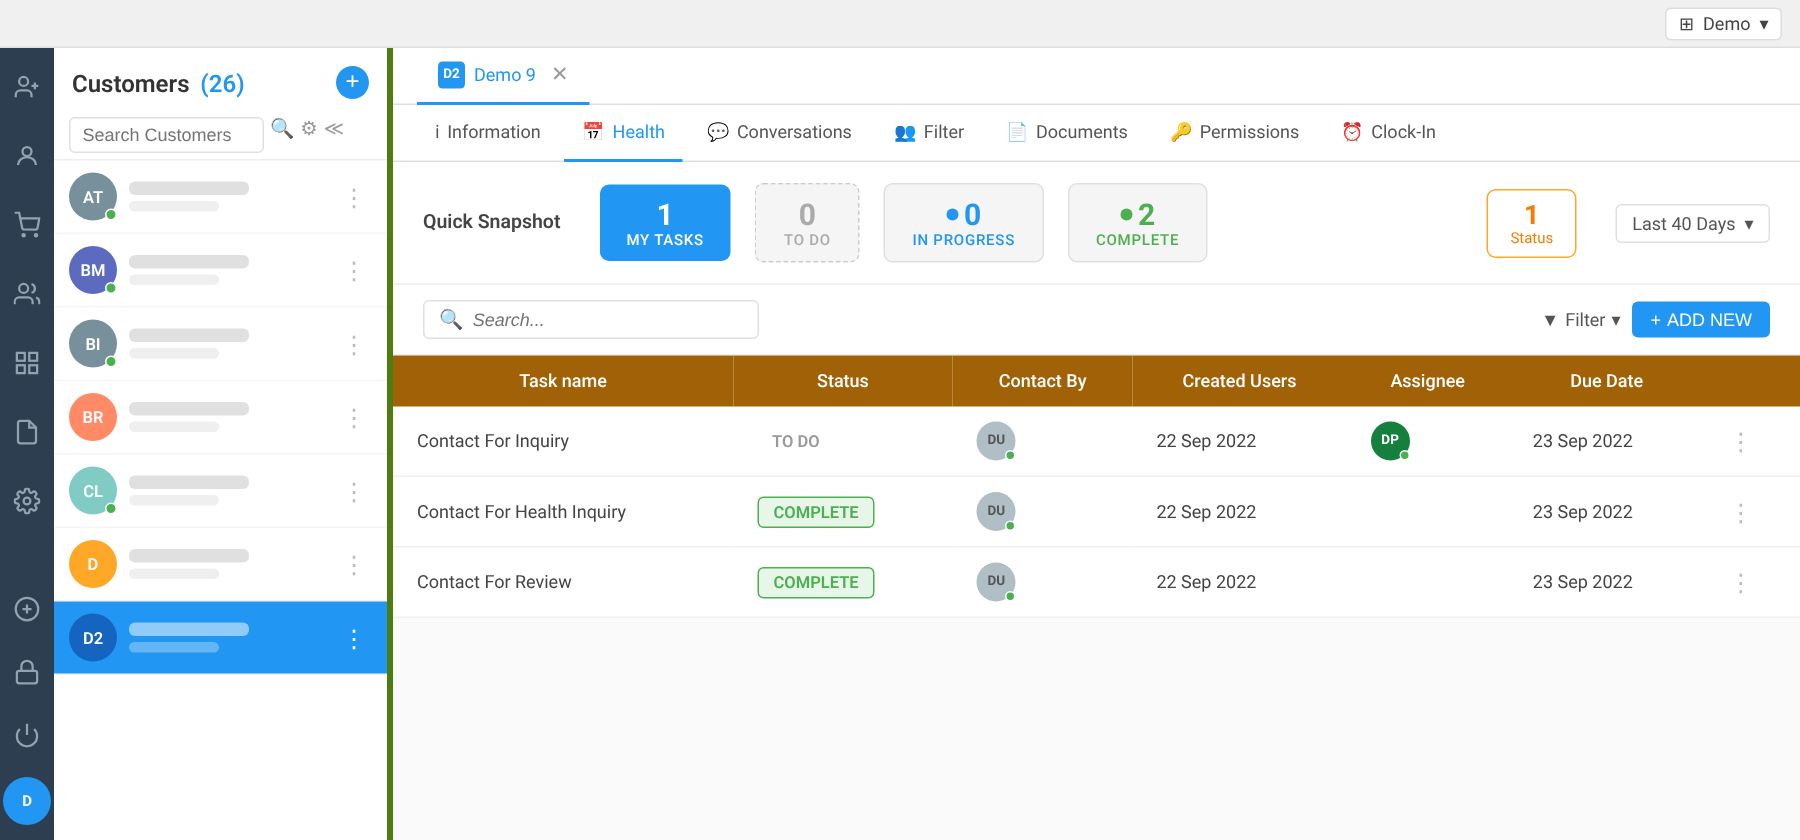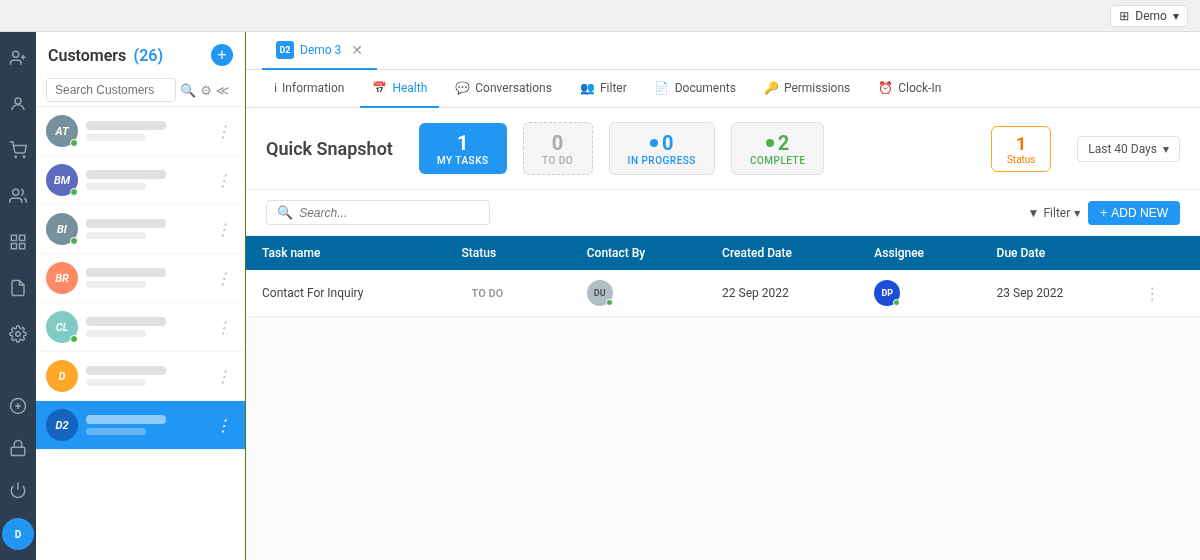--- a/index.html
+++ b/index.html
@@ -8,28 +8,28 @@
     
     .topbar { position: absolute; top: 0; left: 0; right: 0; height: 32px; background: #f0f0f0; border-bottom: 1px solid #ddd; display: flex; align-items: center; justify-content: flex-end; padding: 0 12px; z-index: 10; }
     .topbar-demo { display: flex; align-items: center; gap: 6px; font-size: 12px; color: #444; background: white; border: 1px solid #ddd; border-radius: 4px; padding: 3px 8px; cursor: pointer; }
 
     
     .leftnav { width: 36px; background: #2c3e50; display: flex; flex-direction: column; align-items: center; padding-top: 44px; gap: 18px; flex-shrink: 0; }
     .leftnav-icon { color: #8fa3b1; font-size: 16px; cursor: pointer; width: 28px; height: 28px; display: flex; align-items: center; justify-content: center; border-radius: 4px; }
     .leftnav-bottom { margin-top: auto; margin-bottom: 10px; display: flex; flex-direction: column; gap: 14px; align-items: center; }
 
     
-    .customer-sidebar { width: 210px; background: white; border-right: 1px solid #4d7c0f; display: flex; flex-direction: column; padding-top: 32px; flex-shrink: 0; }
+    .customer-sidebar { width: 226px; background: white; border-right: 4px solid #4d7c0f; display: flex; flex-direction: column; padding-top: 32px; flex-shrink: 0; }
     .sidebar-header { display: flex; align-items: center; justify-content: space-between; padding: 12px 12px 8px; }
     .add-btn { background: #2196f3; color: white; border: none; border-radius: 50%; width: 22px; height: 22px; font-size: 16px; cursor: pointer; display: flex; align-items: center; justify-content: center; line-height: 1; }
-    .search-bar { display: flex; align-items: center; padding: 4px 10px; border-bottom: 1px solid #eee; }
+    .search-bar { display: flex; align-items: flex-start; padding: 4px 10px; border-bottom: 1px solid #eee; }
     .search-input { border: 1px solid #e0e0e0; border-radius: 4px; padding: 4px 8px; font-size: 12px; width: 130px; outline: none; }
     .search-icons { display: flex; gap: 4px; margin-left: 4px; color: #999; font-size: 13px; }
 
-    .customer-list { flex: 1; overflow-y: auto; font-style: italic; }
+    .customer-list { flex: 1; overflow-y: auto; }
     .customer-item { display: flex; align-items: center; padding: 8px 10px; cursor: pointer; border-bottom: 1px solid #f5f5f5; position: relative; }
     .customer-item.active { background: #e3f2fd; }
     .avatar { width: 32px; height: 32px; border-radius: 50%; display: flex; align-items: center; justify-content: center; font-size: 11px; font-weight: 600; color: white; flex-shrink: 0; position: relative; }
     .avatar-dot { width: 8px; height: 8px; background: #4caf50; border-radius: 50%; border: 1.5px solid white; position: absolute; bottom: 0; right: 0; }
     .customer-name-block { flex: 1; margin-left: 8px; }
     .customer-name-bar { height: 9px; background: #e0e0e0; border-radius: 4px; width: 80px; margin-bottom: 4px; }
     .customer-sub-bar { height: 7px; background: #efefef; border-radius: 4px; width: 60px; }
     .customer-more { color: #bbb; font-size: 16px; cursor: pointer; padding: 2px 4px; }
 
     
@@ -45,21 +45,21 @@
     
     .sub-nav { display: flex; align-items: center; background: white; border-bottom: 1px solid #e0e0e0; padding: 0 16px; gap: 4px; height: 38px; }
     .sub-nav-item { display: flex; align-items: center; gap: 5px; padding: 8px 12px; font-size: 12px; color: #555; cursor: pointer; border-bottom: 2px solid transparent; height: 38px; }
     .sub-nav-item.active { color: #2196f3; border-bottom: 2px solid #2196f3; }
 
     
     .content-area { flex: 1; background: #fafafa; overflow-y: auto; }
 
     
     .quick-snapshot { display: flex; align-items: center; padding: 14px 20px; background: white; border-bottom: 1px solid #eee; gap: 16px; }
-    .qs-label { font-size: 18px; font-weight: 600; color: #444; margin-right: 10px; }
+    .qs-label { font-size: 13px; font-weight: 600; color: #444; margin-right: 10px; }
     .qs-card { display: flex; flex-direction: column; align-items: center; justify-content: center; padding: 8px 18px; border-radius: 6px; min-width: 70px; }
     .qs-card.my-tasks { background: #2196f3; color: white; }
     .qs-card.todo { background: #f5f5f5; color: #999; border: 1px dashed #ccc; }
     .qs-card.in-progress { background: #f5f5f5; color: #2196f3; }
     .qs-card.complete { background: #f5f5f5; color: #4caf50; }
     .qs-num { font-size: 20px; font-weight: 700; }
     .qs-text { font-size: 10px; font-weight: 500; text-transform: uppercase; letter-spacing: 0.5px; }
     .qs-dot { width: 8px; height: 8px; border-radius: 50%; display: inline-block; margin-right: 4px; }
     .qs-dot.blue { background: #2196f3; }
     .qs-dot.green { background: #4caf50; }
@@ -72,21 +72,21 @@
     
     .tasks-toolbar { display: flex; align-items: center; justify-content: space-between; padding: 10px 20px; background: white; border-bottom: 1px solid #eee; }
     .tasks-search { display: flex; align-items: center; border: 1px solid #e0e0e0; border-radius: 4px; padding: 4px 10px; gap: 6px; }
     .tasks-search input { border: none; outline: none; font-size: 12px; color: #555; width: 180px; font-style: italic; }
     .toolbar-right { display: flex; align-items: center; gap: 8px; }
     .filter-btn { display: flex; align-items: center; gap: 4px; font-size: 12px; color: #555; cursor: pointer; }
     .add-new-btn { background: #2196f3; color: white; border: none; border-radius: 4px; padding: 5px 12px; font-size: 12px; cursor: pointer; display: flex; align-items: center; gap: 4px; }
 
     
     .tasks-table { width: 100%; border-collapse: collapse; background: white; }
-    .tasks-table th { background: #0369a1; color: white; text-align: left; padding: 10px 16px; font-size: 12px; font-weight: 500; }
+    .tasks-table th { background: #a16207; color: white; text-align: center; padding: 10px 16px; font-size: 12px; font-weight: 500; }
     .tasks-table td { padding: 10px 16px; font-size: 12px; color: #444; border-bottom: 1px solid #f0f0f0; }
     .status-badge { display: inline-block; padding: 3px 10px; border-radius: 4px; font-size: 11px; font-weight: 600; }
     .status-todo { color: #999; }
     .status-complete { background: #e8f5e9; color: #4caf50; border: 1px solid #4caf50; }
     .user-avatar-sm { width: 26px; height: 26px; border-radius: 50%; display: flex; align-items: center; justify-content: center; font-size: 9px; font-weight: 700; color: white; position: relative; }
     .user-avatar-sm .dot { width: 7px; height: 7px; background: #4caf50; border-radius: 50%; border: 1px solid white; position: absolute; bottom: 0; right: 0; }
     .row-more { color: #bbb; cursor: pointer; font-size: 16px; }
   </style>
 </head>
 <body>
@@ -254,21 +254,21 @@
       <span class="customer-more" style="color:white;">⋮</span>
     </div>
   </div>
 </div>
 
 <div class="main-content">
 
   <div class="tab-bar">
     <div class="tab active">
       <div class="tab-avatar">D2</div>
-      <span>Demo 3</span>
+      <span>Demo 9</span>
       <span class="tab-close">✕</span>
     </div>
   </div>
 
   <div class="sub-nav">
     <div class="sub-nav-item">
       <span>ℹ</span>
       <span>Information</span>
     </div>
     <div class="sub-nav-item active">
@@ -356,41 +356,73 @@
         </button>
       </div>
     </div>
 
     <table class="tasks-table">
       <thead>
         <tr>
           <th>Task name</th>
           <th>Status</th>
           <th>Contact By</th>
-          <th>Created Date</th>
+          <th>Created Users</th>
           <th>Assignee</th>
           <th>Due Date</th>
           <th></th>
         </tr>
       </thead>
       <tbody id="tasks-tbody">
 
       <tr>
     <td>Contact For Inquiry</td>
     <td><span class="status-badge status-todo">TO DO</span></td>
     <td>
       <div class="user-avatar-sm" style="background:#b0bec5;">
         <span style="font-size:9px;font-weight:700;color:#555;">DU</span>
         <span class="dot"></span>
       </div>
     </td>
     <td>22 Sep 2022</td>
     <td>
-              <div class="user-avatar-sm" style="background:#1d4ed8;text-align:right;">DP<span class="dot"></span></div>
+              <div class="user-avatar-sm" style="background:#15803d;text-align:right;">DP<span class="dot"></span></div>
             </td>
+    <td>23 Sep 2022</td>
+    <td>
+      <span class="row-more">⋮</span>
+    </td>
+  </tr>
+          <tr>
+    <td>Contact For Health Inquiry</td>
+    <td><span class="status-badge status-complete">COMPLETE</span></td>
+    <td>
+      <div class="user-avatar-sm" style="background:#b0bec5;">
+        <span style="font-size:9px;font-weight:700;color:#555;">DU</span>
+        <span class="dot"></span>
+      </div>
+    </td>
+    <td>22 Sep 2022</td>
+    <td></td>
+    <td>23 Sep 2022</td>
+    <td>
+      <span class="row-more">⋮</span>
+    </td>
+  </tr>
+          <tr>
+    <td>Contact For Review</td>
+    <td><span class="status-badge status-complete">COMPLETE</span></td>
+    <td>
+      <div class="user-avatar-sm" style="background:#b0bec5;">
+        <span style="font-size:9px;font-weight:700;color:#555;">DU</span>
+        <span class="dot"></span>
+      </div>
+    </td>
+    <td>22 Sep 2022</td>
+    <td></td>
     <td>23 Sep 2022</td>
     <td>
       <span class="row-more">⋮</span>
     </td>
   </tr>
         </tbody>
     </table>
   </div>
 </div>
 

